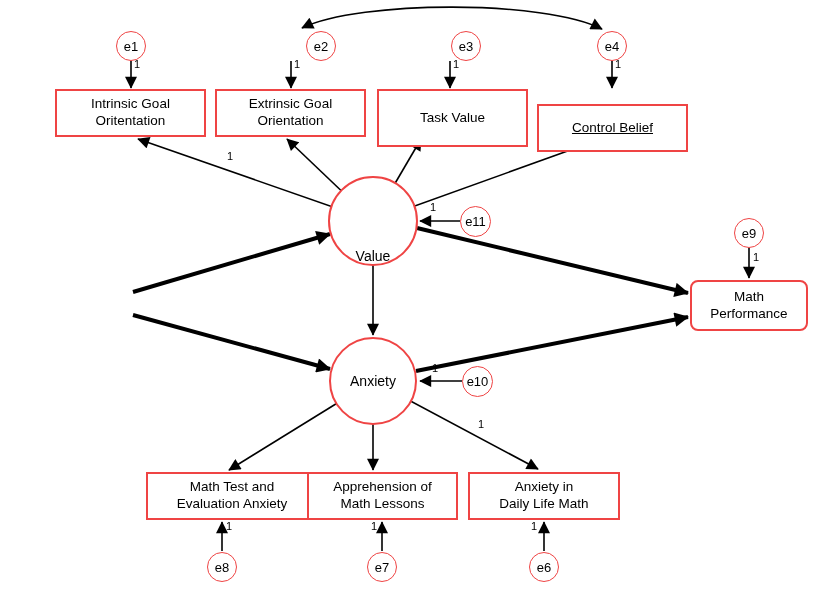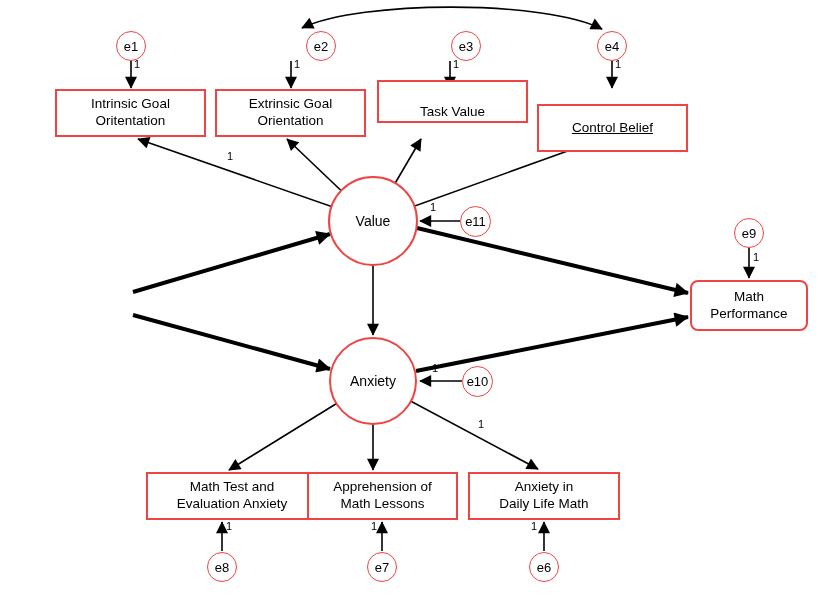--- a/index.html
+++ b/index.html
@@ -71,21 +71,21 @@
   </svg>
 
   <div class="node rect" style="left:55px;  top:89px;  width:151px; height:48px;">
       <span>Intrinsic Goal
 Oritentation</span>
     </div>
   <div class="node rect" style="left:215px; top:89px;  width:151px; height:48px;">
       <span>Extrinsic Goal
 Orientation</span>
     </div>
-  <div class="node rect" style="left:377px; top:80px;  width:151px; height:43px;align-items:flex-end;">
+  <div class="node rect" style="left:377px; top:89px;  width:151px; height:58px;">
       <span>Task Value</span>
     </div>
   <div class="node rect" style="left:537px; top:104px;  width:151px; height:48px;text-decoration:underline;">
       <span>Control Belief</span>
     </div>
   <div class="node rect" style="left:690px; top:280px; width:118px; height:51px;border-radius:8px;">
       <span>Math
 Performance</span>
     </div>
   <div class="node rect" style="left:146px; top:472px; width:172px; height:48px;">
@@ -94,21 +94,21 @@
     </div>
   <div class="node rect" style="left:468px; top:472px; width:152px; height:48px;">
       <span>Anxiety in
 Daily Life Math</span>
     </div>
   <div class="node rect" style="left:307px; top:472px; width:151px; height:48px;">
       <span>Apprehension of
 Math Lessons</span>
     </div>
 
-  <div class="node circle latent" style="left:328px; top:176px; width:90px; height:90px;">
+  <div class="node circle latent" style="left:328px; top:176px; width:90px; height:90px;align-items:flex-end;">
       <span>Value</span>
     </div>
   <div class="node circle latent" style="left:329px; top:337px; width:88px; height:88px;">
       <span>Anxiety</span>
     </div>
 
   <div class="node circle err" style="left:116px; top:31px;  width:30px; height:30px;">
       <span>e1</span>
     </div>
   <div class="node circle err" style="left:276px; top:31px;  width:30px; height:30px;margin-left:30px;">

